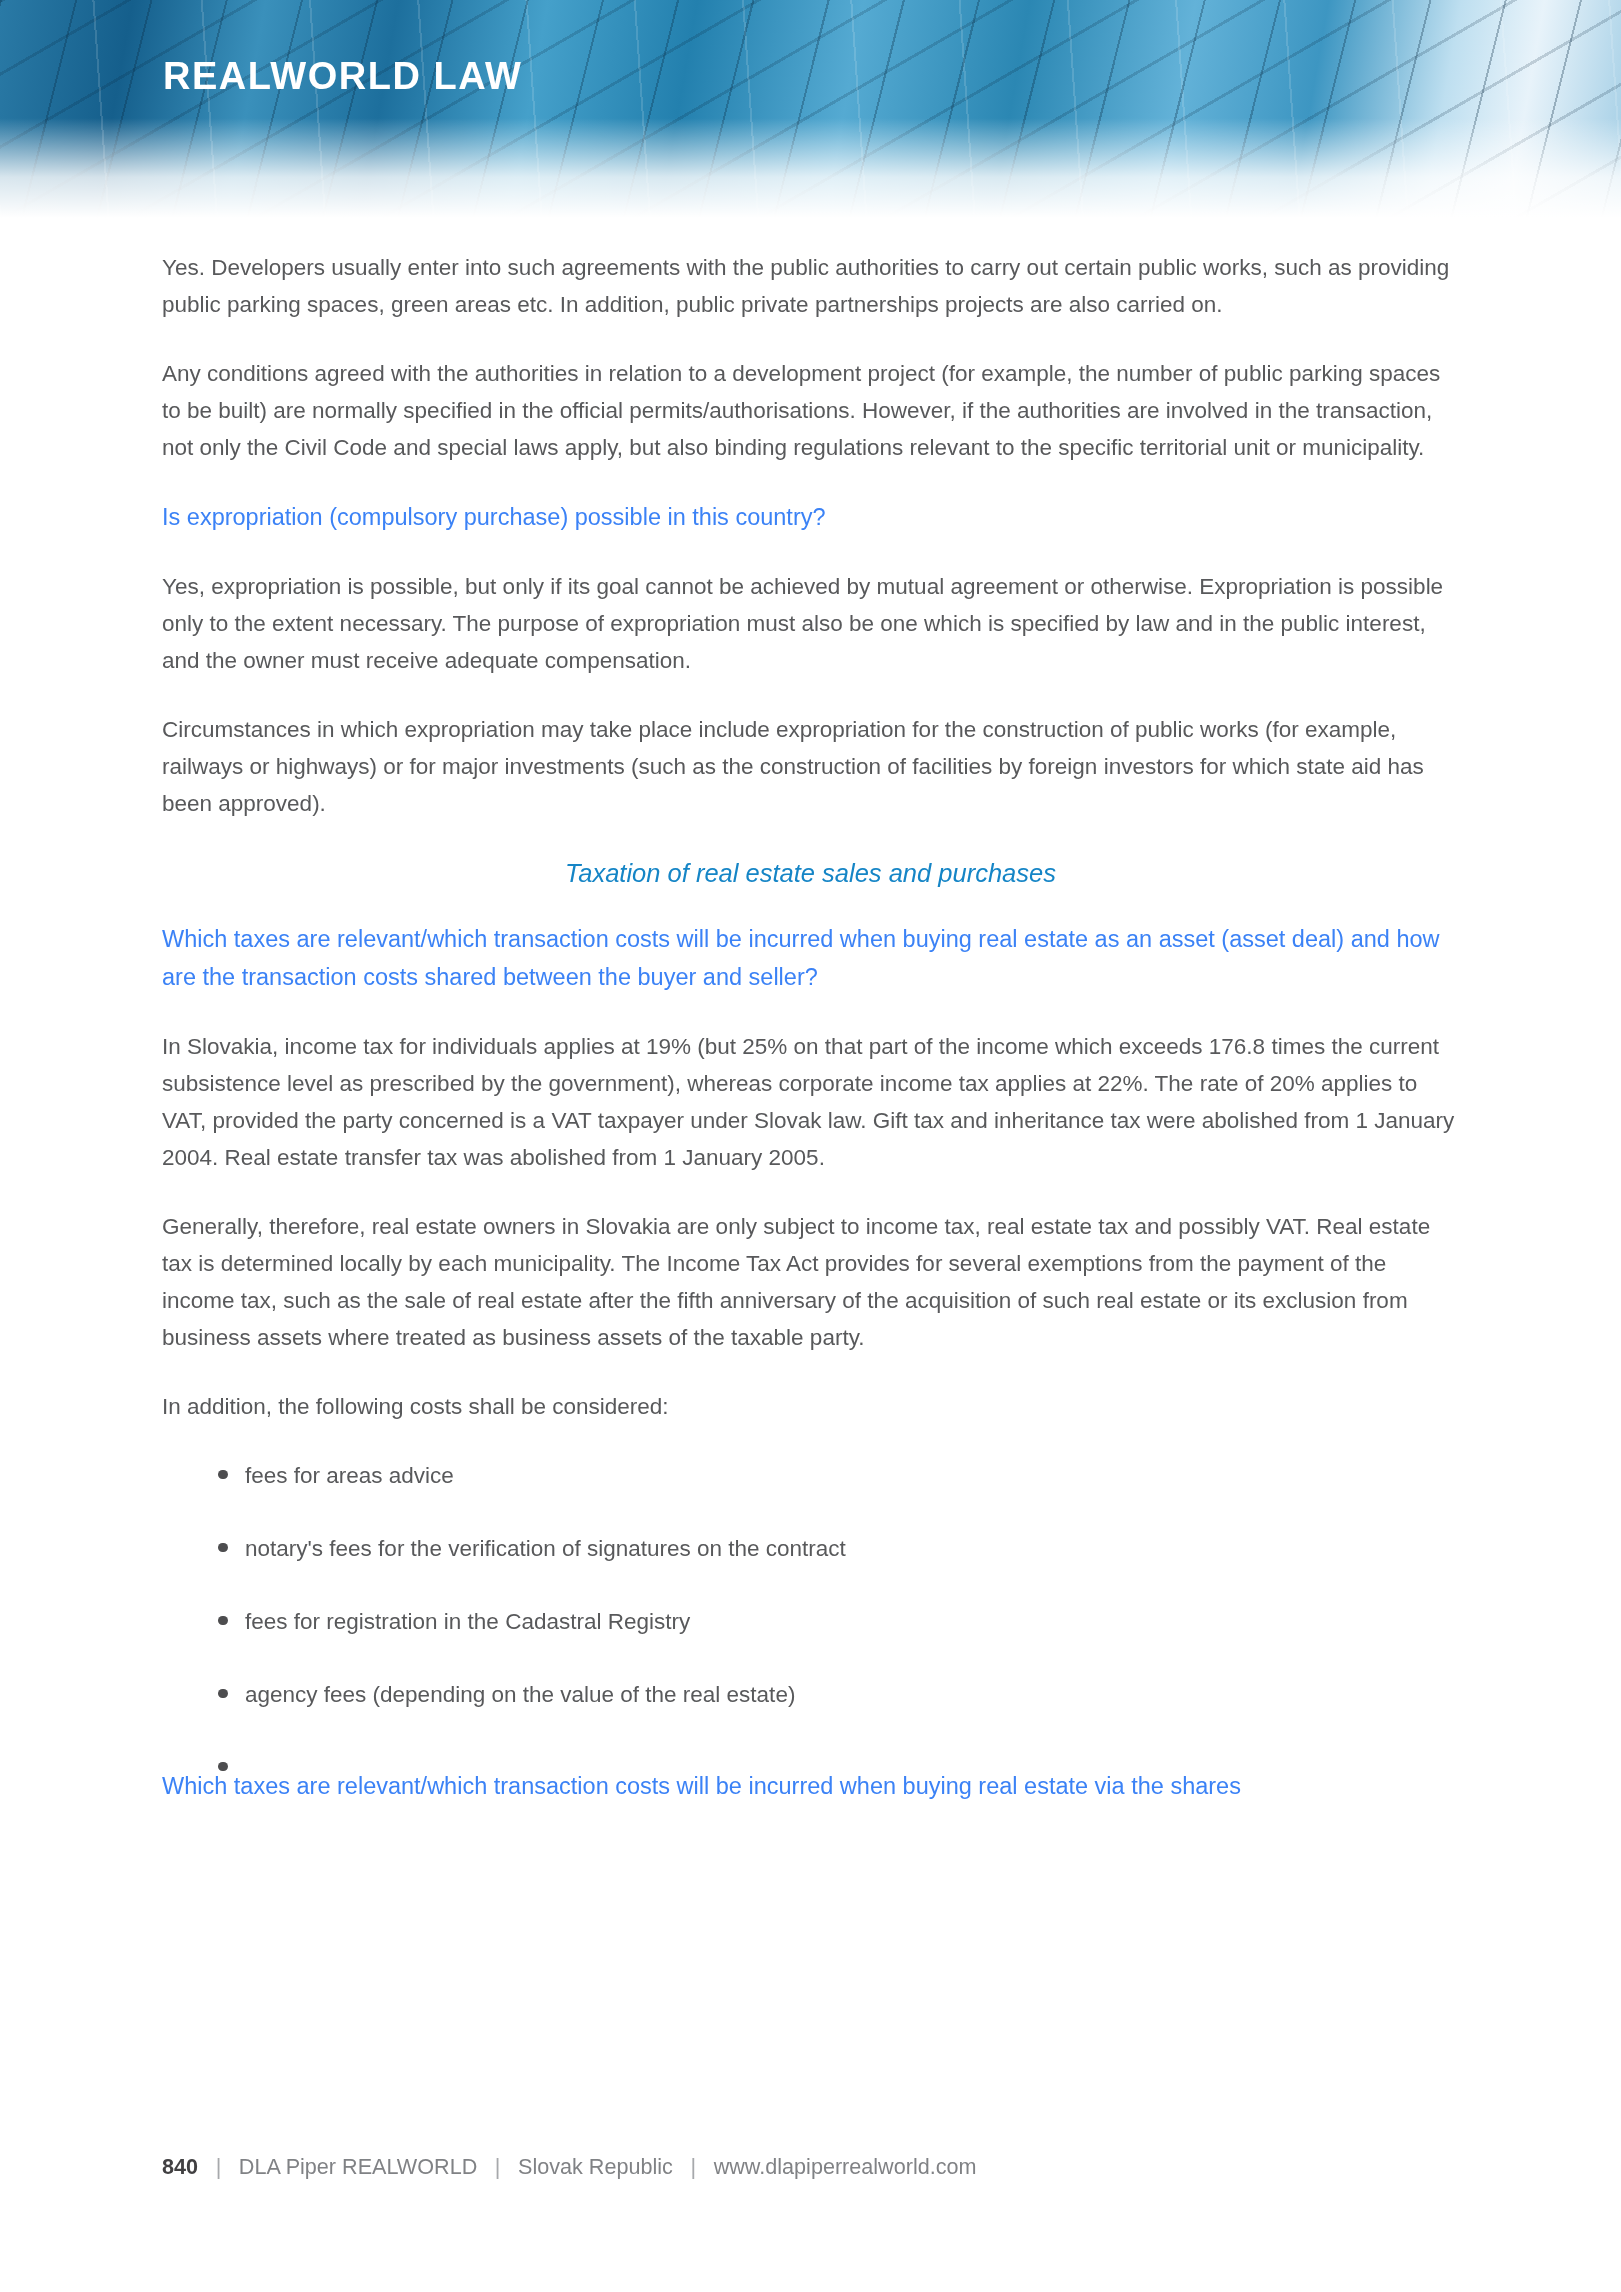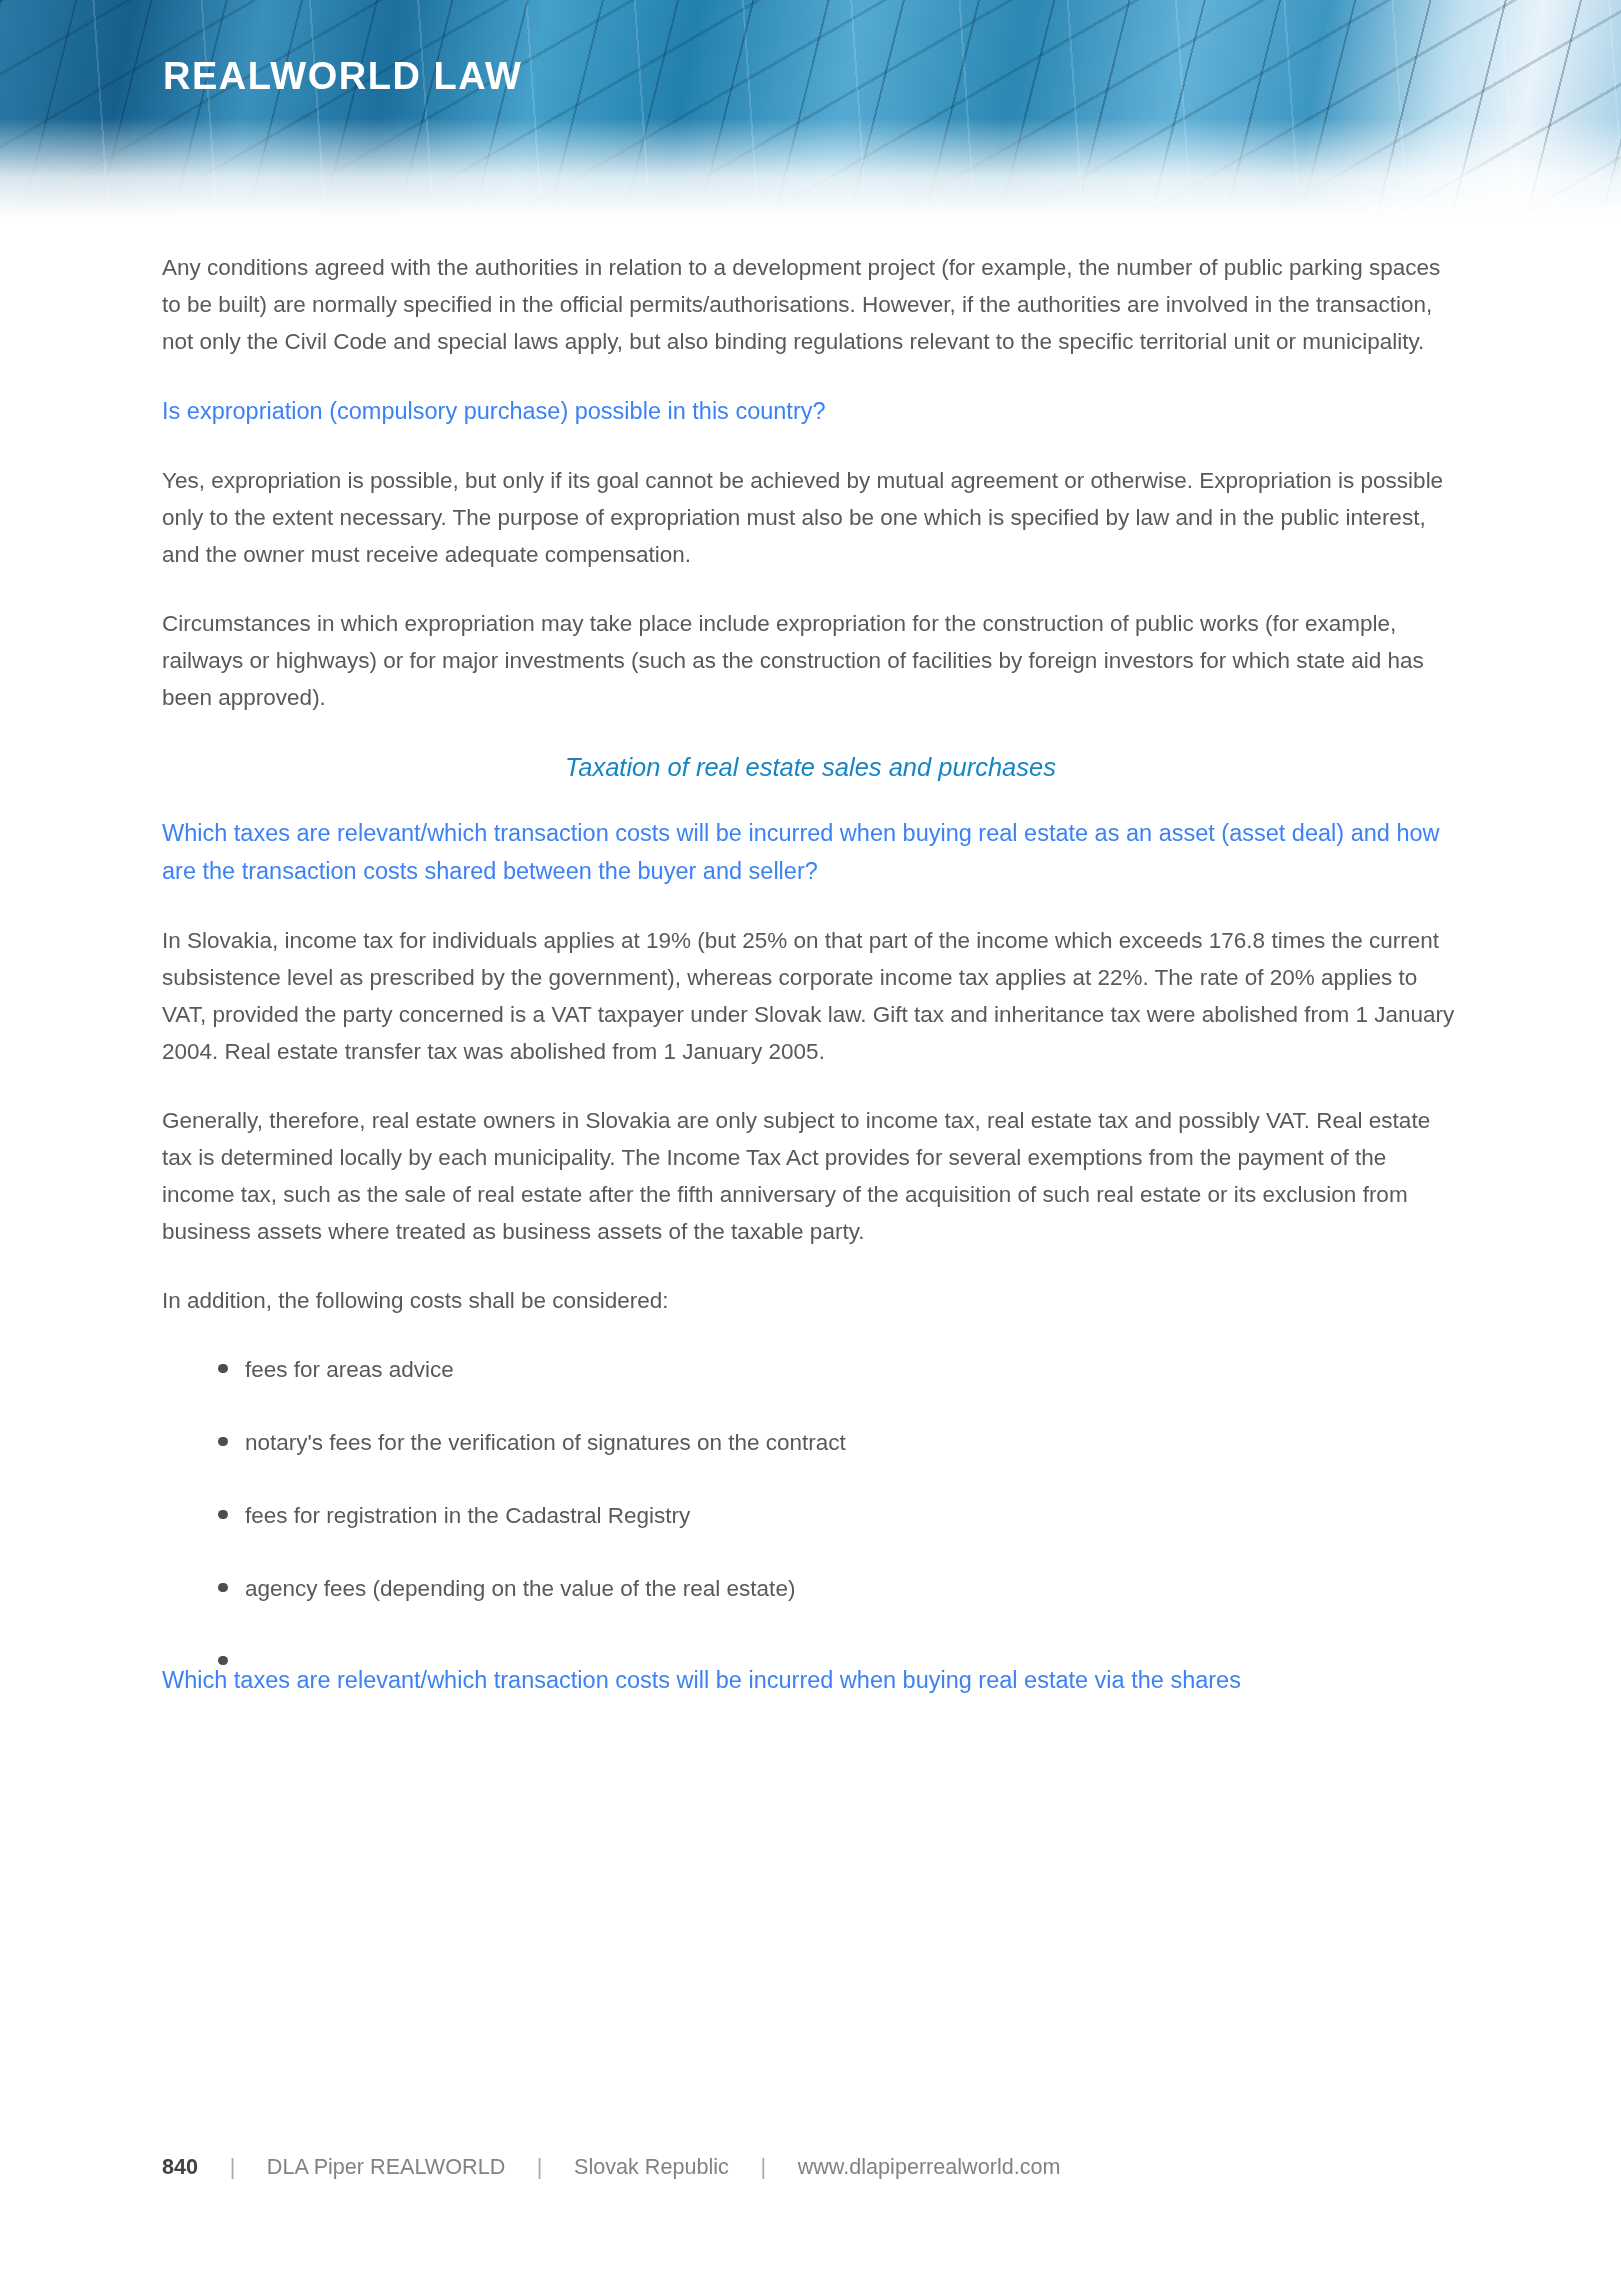--- a/index.html
+++ b/index.html
@@ -91,36 +91,36 @@
   
   .footer {
     position: absolute;
     left: 162px;
     top: 2154px;
     display: flex;
     align-items: baseline;
     font-size: 21.6px;
     color: #808285;
     white-space: nowrap;
-    gap: 14px;
   }
   .footer .page-number { color: #414042; font-weight: bold; }
   .footer .sep { color: #a7a9ac; padding: 0 17.6px; font-weight: normal; }
 </style>
 </head>
 <body>
 
 <div class="page">
 
   <div class="banner">
     <div class="banner-title">REALWORLD LAW</div>
   </div>
 
   <div class="content">
 
+    <p class="body">Yes. Developers usually enter into such agreements with the public authorities to carry out certain public works, such as providing public parking spaces, green areas etc. In addition, public private partnerships projects are also carried on.</p>
 
     <p class="body">Any conditions agreed with the authorities in relation to a development project (for example, the number of public parking spaces to be built) are normally specified in the official permits/authorisations. However, if the authorities are involved in the transaction, not only the Civil Code and special laws apply, but also binding regulations relevant to the specific territorial unit or municipality.</p>
 
     <h2 class="question">Is expropriation (compulsory purchase) possible in this country?</h2>
 
     <p class="body">Yes, expropriation is possible, but only if its goal cannot be achieved by mutual agreement or otherwise. Expropriation is possible only to the extent necessary. The purpose of expropriation must also be one which is specified by law and in the public interest, and the owner must receive adequate compensation.</p>
 
     <p class="body">Circumstances in which expropriation may take place include expropriation for the construction of public works (for example, railways or highways) or for major investments (such as the construction of facilities by foreign investors for which state aid has been approved).</p>
 
     <h2 class="section-title">Taxation of real estate sales and purchases</h2>

